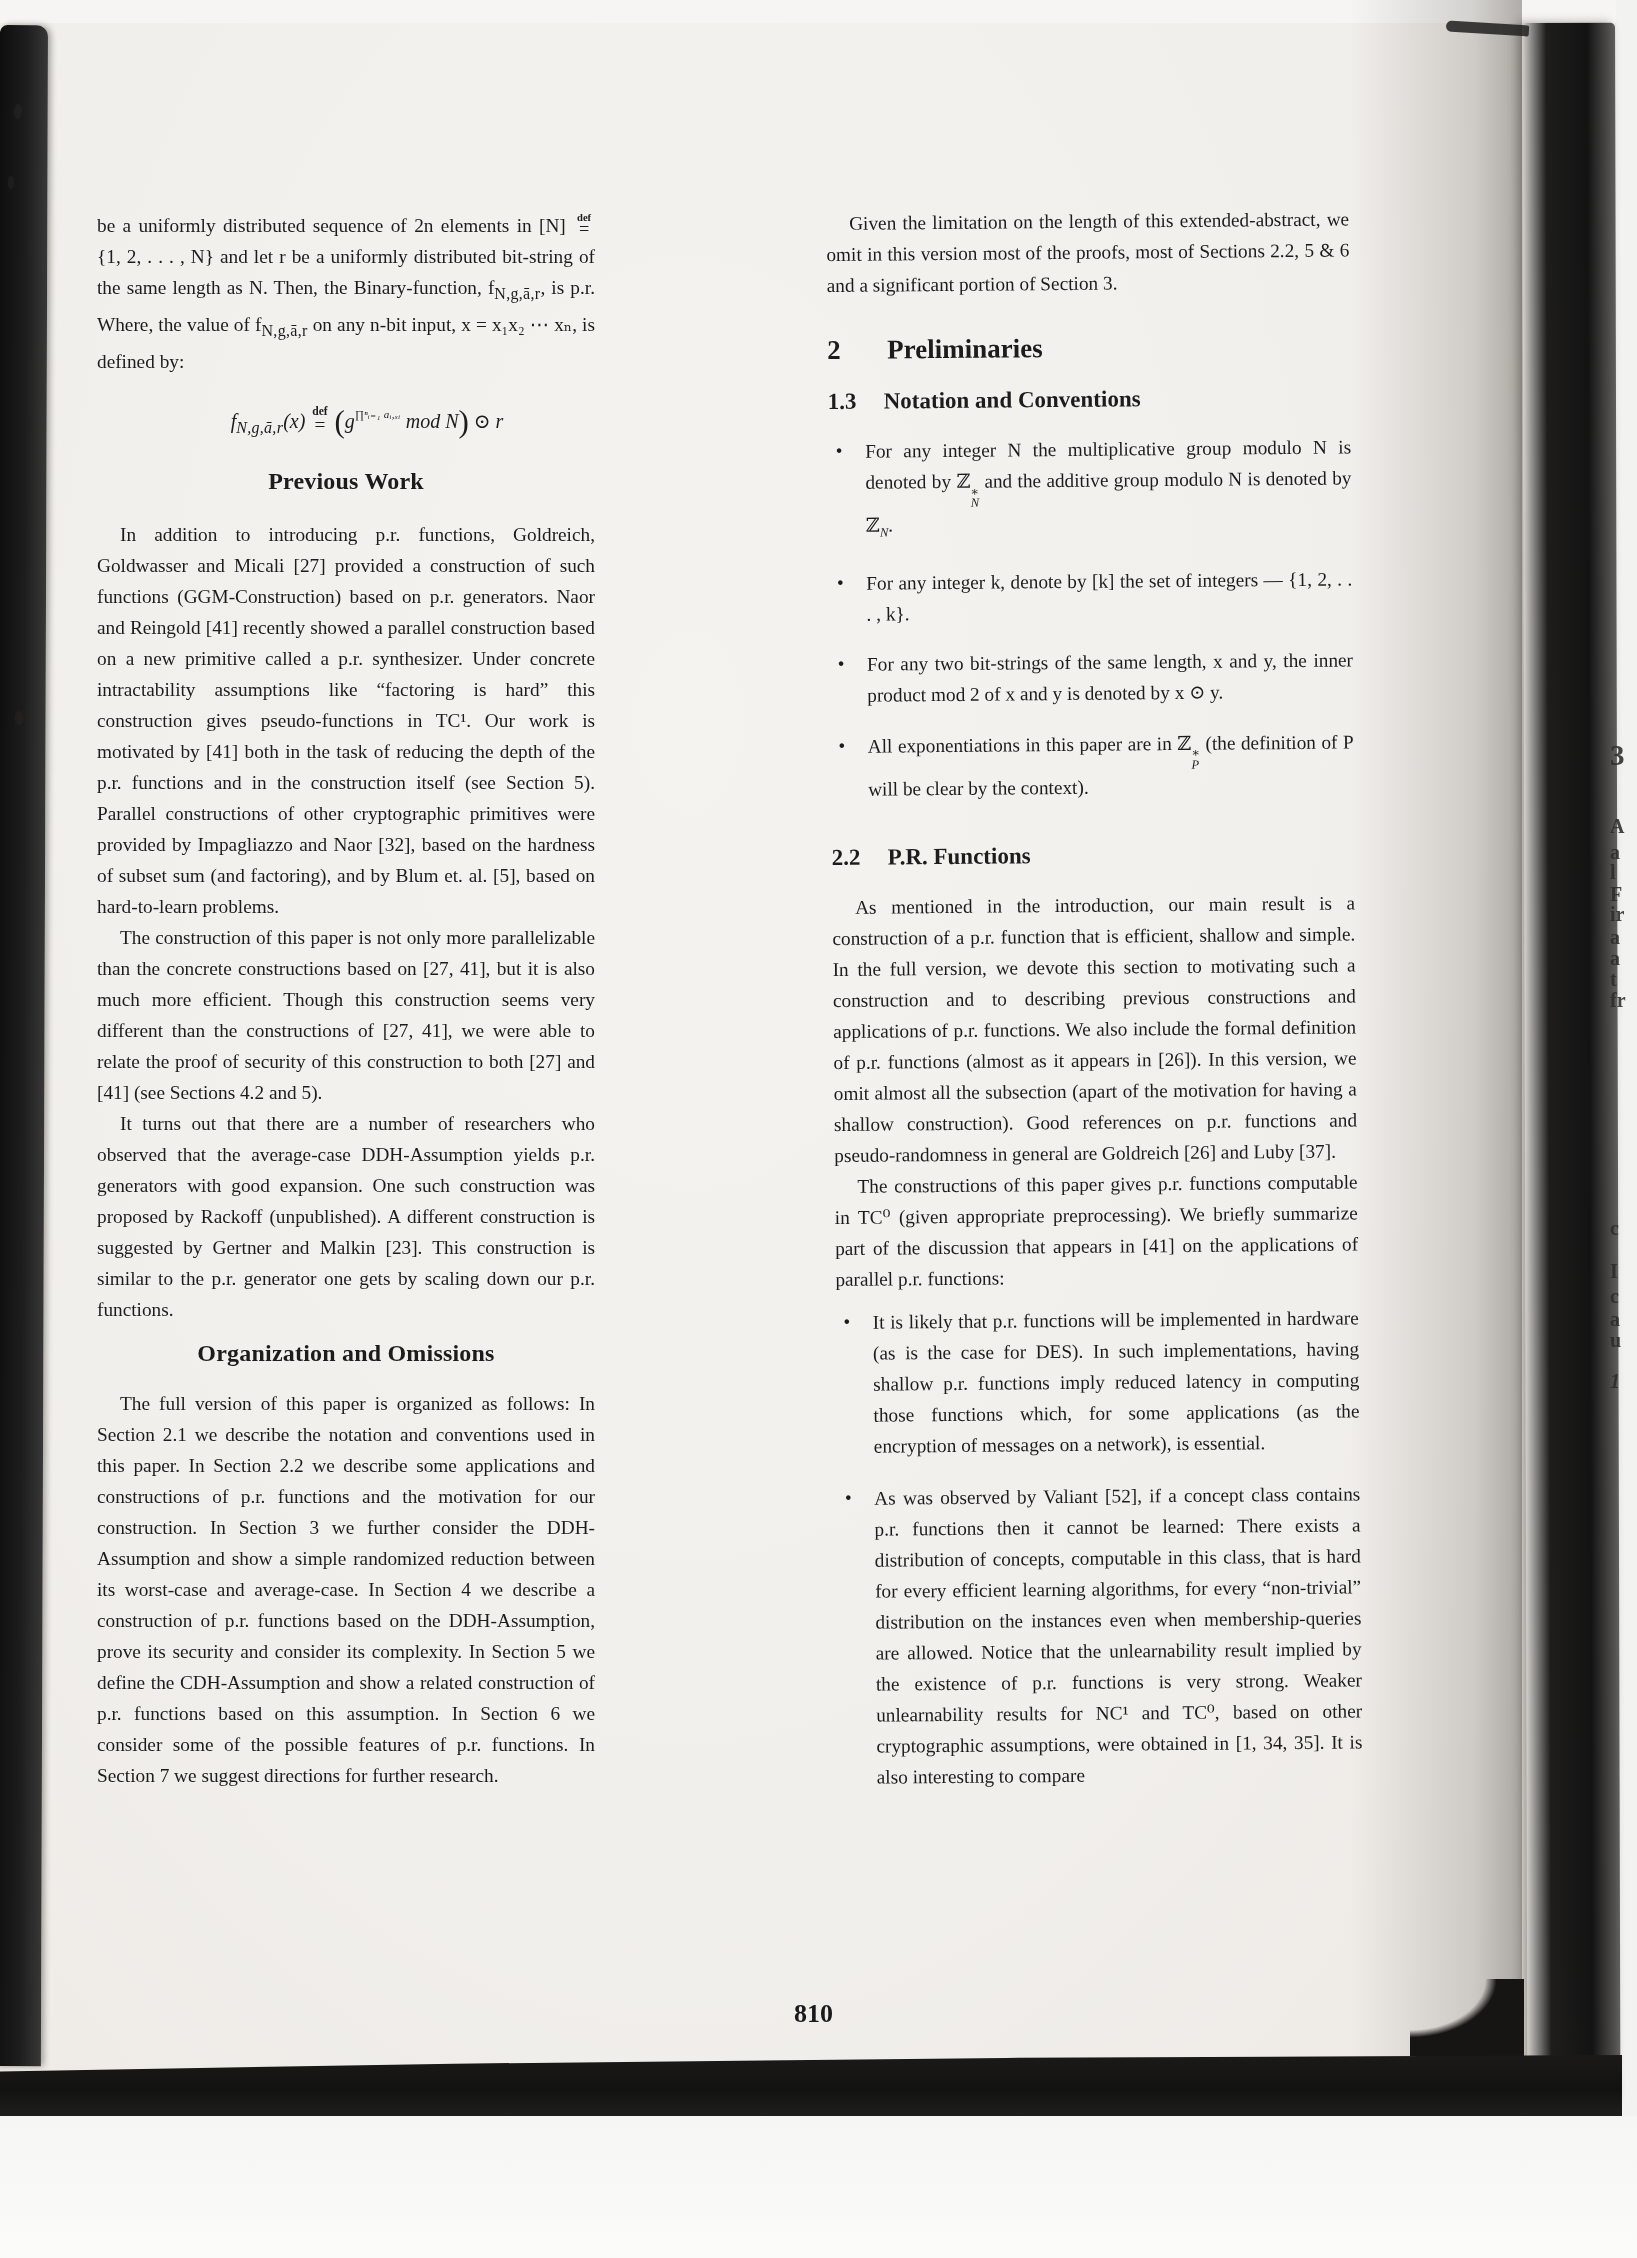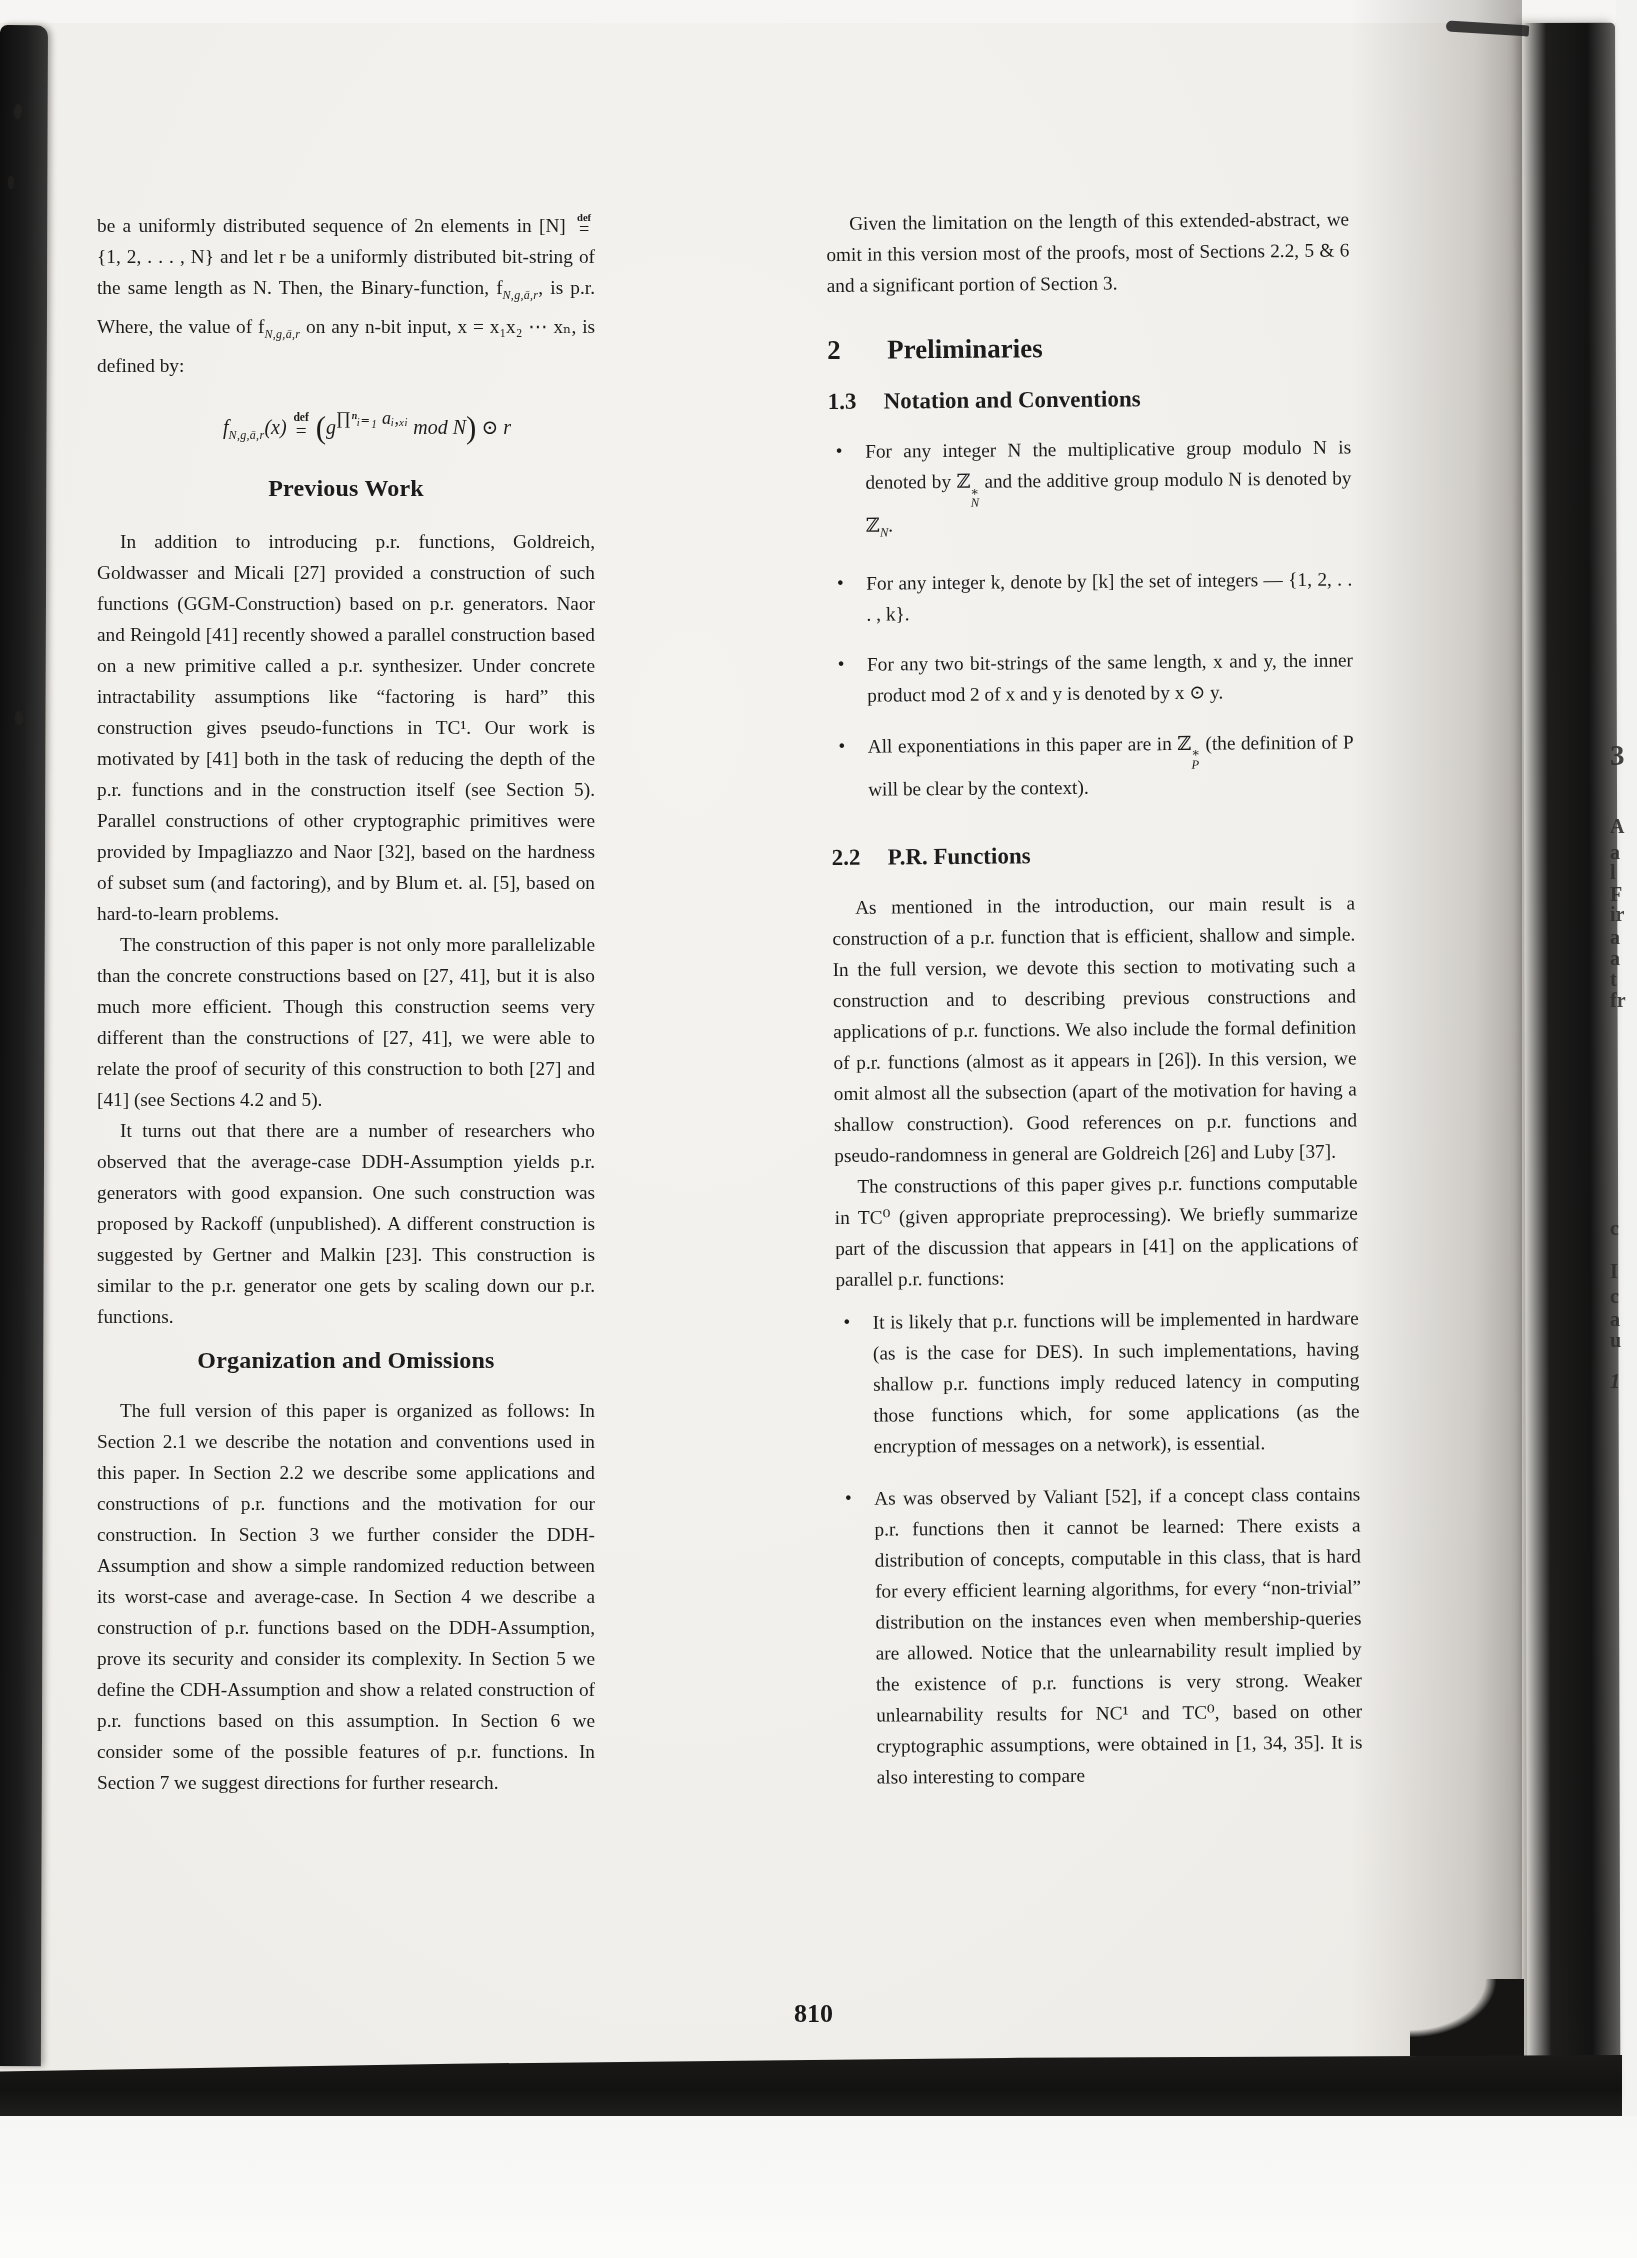--- a/index.html
+++ b/index.html
@@ -49,29 +49,29 @@
   p{margin:0;}
   .indent{text-indent:23px;}
   .subhead{font-weight:bold;font-size:24px;line-height:29px;letter-spacing:0.2px;text-align:center;}
   .h-prev{margin-top:17.4px;}
   .h-org{margin-top:13.5px;}
   .after-head{margin-top:23px;}
   .p5{margin-top:18px;}
   .note{margin-top:35px;}
   
   .formula-line{margin-top:15.4px;padding-left:42px;text-align:center;font-style:italic;font-size:20px;line-height:44px;white-space:nowrap;}
-  .formula-line sub, .para sub{font-size:12px;font-style:italic;letter-spacing:0.3px;}
+  .formula-line sub, .para sub{font-size:16px;letter-spacing:0.3px;}
   .defeq{display:inline-block;vertical-align:-2.9px;text-align:center;font-style:normal;margin:0 6.8px;}
   .defeq .top{display:block;font-size:11.6px;line-height:8.7px;font-weight:bold;}
   .defeq .bot{display:block;font-size:19.3px;line-height:16.4px;}
   .defeq-inline{display:inline-block;vertical-align:-2.9px;text-align:center;margin:0 3.9px;}
   .defeq-inline .top{display:block;font-size:10.6px;line-height:7.7px;font-weight:bold;}
   .defeq-inline .bot{display:block;font-size:18.3px;line-height:14.5px;}
   .bigparen{font-size:31px;font-style:normal;vertical-align:-3.9px;}
-  .sup-exp{font-size:18px;vertical-align:9.7px;letter-spacing:0.4px;}
+  .sup-exp{font-size:11px;vertical-align:9.7px;letter-spacing:0.4px;}
   
   .sec-head{font-weight:bold;font-size:27px;line-height:35px;margin-top:32px;text-align:left;}
   .sec-head .num{display:inline-block;min-width:60px;}
   .subsec-head{font-weight:bold;font-size:23px;line-height:31px;margin-top:12.6px;text-align:left;}
   .subsec-head .num{display:inline-block;min-width:56px;}
   .h22{margin-top:37px;}
   .after-h21{margin-top:15.4px;}
   .after-h22{margin-top:15.4px;}
   
   .blist{margin:0;padding:0;list-style:none;}

